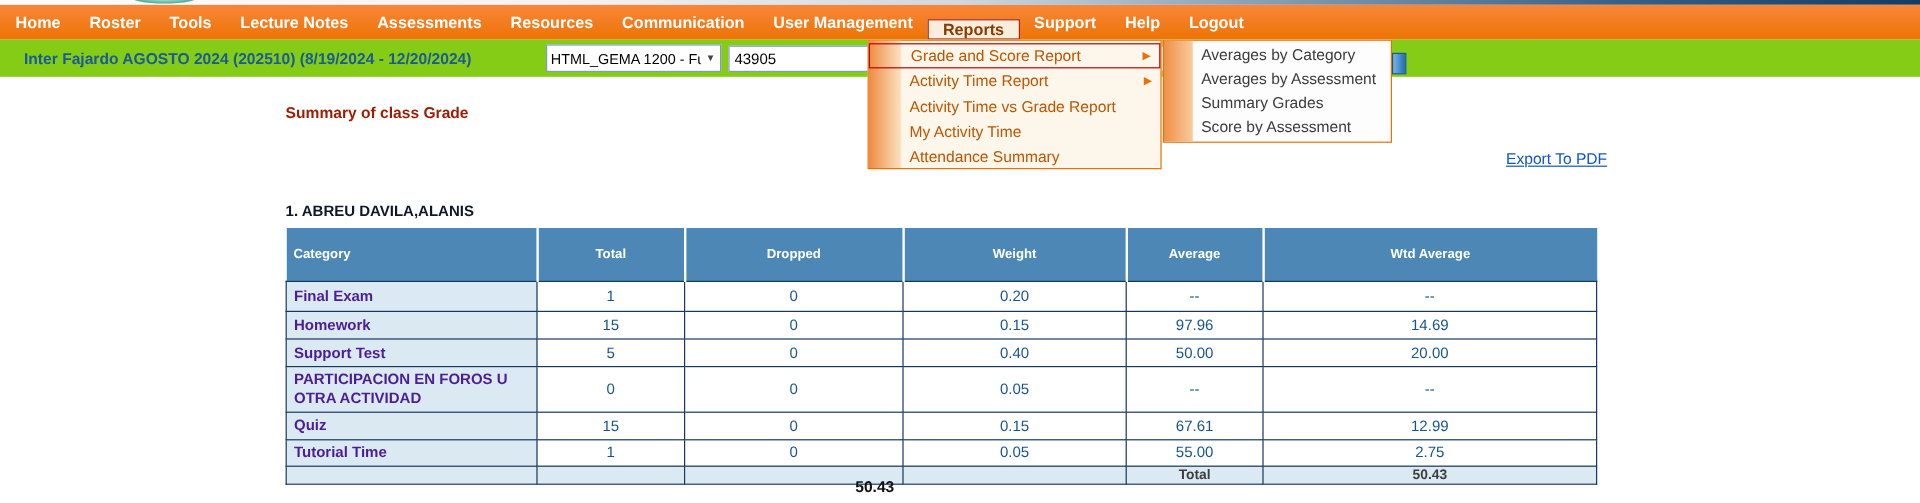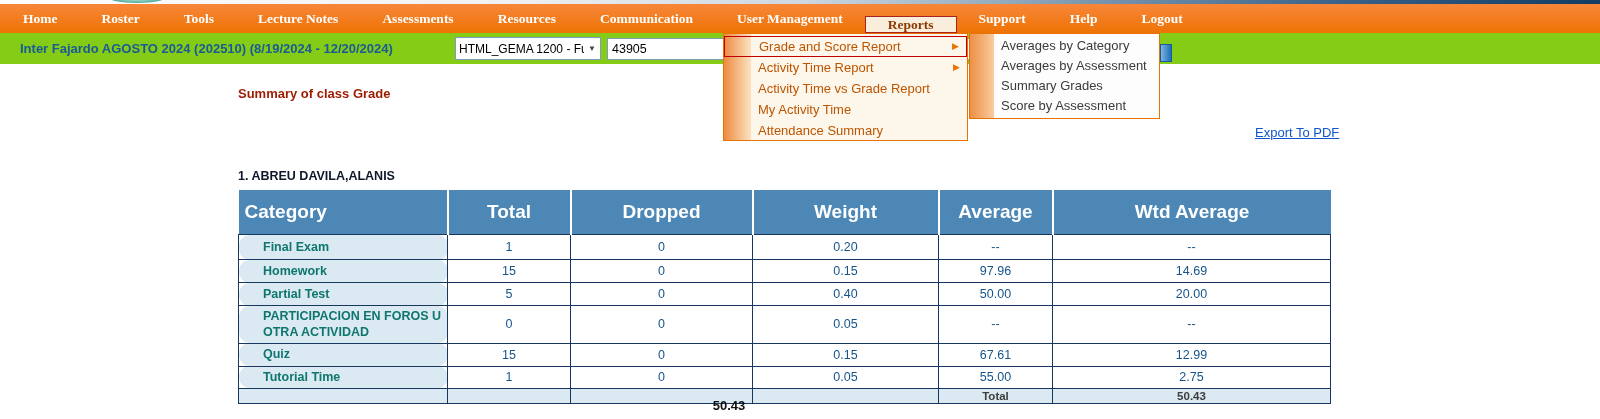--- a/index.html
+++ b/index.html
@@ -8,44 +8,44 @@
     background:#ffffff;font-family:"Liberation Sans",sans-serif;
   }
   
   .top-band{position:absolute;top:0;left:0;width:1600px;height:4px;overflow:hidden;
     background:linear-gradient(to right,#fdfdfd 0%,#f2f2f2 30%,#cdd8e2 50%,#7b97af 68%,#3a6188 84%,#123c63 100%);}
   .logo-sliver{position:absolute;left:108px;top:-9px;width:58px;height:12px;border-radius:50%;
     background:radial-gradient(ellipse at center,#b8e4db 25%,#4aa99a 70%,#2d8a7c 100%);}
   
   .nav{position:absolute;top:4px;left:0;width:1600px;height:29px;box-sizing:border-box;
     background:linear-gradient(#f8863a,#ed7404);display:flex;align-items:stretch;padding-left:1px;}
-  .nav-item{display:flex;align-items:center;padding:0 22px;color:#ffffff;font-size:13.5px;font-weight:bold;cursor:pointer;white-space:nowrap;font-family:Liberation Serif, serif;}
+  .nav-item{display:flex;align-items:center;padding:0 12px;color:#ffffff;font-size:13.5px;font-weight:bold;cursor:pointer;white-space:nowrap;}
   .nav-item.active{background:#f9eedc;border:1px solid #a82222;color:#8b3a00;margin-top:12px;}
   
   .course-bar{position:absolute;top:33px;left:0;width:1600px;height:31px;background:#84cc16;}
   .course-title{position:absolute;left:20px;top:8px;font-size:13px;font-weight:bold;color:#1a5a96;white-space:nowrap;}
   .course-select{position:absolute;left:455px;top:4px;width:146px;height:23px;box-sizing:border-box;
     background:#ffffff;border:1px solid #7f9db9;display:flex;align-items:center;font-size:12px;color:#000;cursor:pointer;}
   .sel-text{flex:1;padding-left:3px;white-space:nowrap;overflow:hidden;}
   .sel-arrow{width:16px;text-align:center;font-size:8px;color:#444;flex:none;}
   .course-input{position:absolute;left:607px;top:5px;width:552px;height:22px;box-sizing:border-box;
     border:1px solid #7f9db9;font-size:12.5px;padding:0 4px;color:#000;font-family:"Liberation Sans",sans-serif;}
   .go-button{position:absolute;left:1160px;top:11px;width:12px;height:18px;box-sizing:border-box;
     background:linear-gradient(to right,#7fb2dd,#1c6fb8);border:1px solid #155c9a;cursor:pointer;}
   
   .heading{position:absolute;left:238px;top:86px;font-size:13px;font-weight:bold;color:#9b1c00;}
   .export-link{position:absolute;left:1255px;top:125px;font-size:13px;color:#1155cc;text-decoration:underline;cursor:pointer;white-space:nowrap;}
   .student-name{position:absolute;left:238px;top:169px;font-size:12.5px;font-weight:bold;color:#0f172a;}
   .grade-table{position:absolute;left:238px;top:190px;width:1092px;border-collapse:collapse;table-layout:fixed;}
-  .grade-table th{background:#4c87b6;color:#ffffff;font-size:19px;font-weight:bold;height:44px;
+  .grade-table th{background:#4c87b6;color:#ffffff;font-size:11px;font-weight:bold;height:44px;
     border-right:2px solid #ffffff;padding:0 4px;text-align:center;}
   .grade-table th.first{text-align:left;padding-left:6px;}
   .grade-table th.last{border-right:none;}
   .grade-table td{border:1px solid #17375e;font-size:12.5px;color:#17548a;text-align:center;padding:2px 4px;background:#ffffff;}
-  .grade-table td.cat{background:#dae9f2;text-align:left;font-weight:bold;color:#0f766e;padding-left:24px;line-height:1.3;border-radius:11px;}
+  .grade-table td.cat{background:#dae9f2;text-align:left;font-weight:bold;color:#4c1d95;padding-left:6px;line-height:1.3;}
   .r25 td{height:20px;} .r23 td{height:18px;} .r37 td{height:32px;} .r22 td{height:17px;}
   .total-row td{background:#dae9f2;height:10px;font-size:11.5px;font-weight:bold;color:#3d3d3d;padding:1px 4px;}
   .overall{position:absolute;left:238px;top:398px;width:982px;text-align:center;font-size:13px;font-weight:bold;color:#111;}
   
   .menu{position:absolute;top:33px;box-sizing:border-box;border:1px solid #e87203;z-index:20;padding-top:2px;}
   .strip{position:absolute;left:0;top:0;bottom:0;width:27px;background:linear-gradient(to right,#ee8b41,#fbe3c3);}
   .reports-menu{left:723px;width:245px;height:108px;background:#fdf6eb;}
   .menu-item{position:relative;height:21px;line-height:21px;padding-left:34px;font-size:13px;color:#bc5500;cursor:pointer;white-space:nowrap;box-sizing:border-box;}
   .menu-item.highlight{border:1px solid #c00000;line-height:19px;}
   .mi-arrow{position:absolute;right:7px;top:0;font-size:9px;color:#e87203;}
@@ -117,21 +117,21 @@
   </tr>
   <tr class="r23">
     <td class="cat">Homework</td>
     <td>15</td>
     <td>0</td>
     <td>0.15</td>
     <td>97.96</td>
     <td>14.69</td>
   </tr>
   <tr class="r23">
-    <td class="cat">Partial Test</td>
+    <td class="cat">Support Test</td>
     <td>5</td>
     <td>0</td>
     <td>0.40</td>
     <td>50.00</td>
     <td>20.00</td>
   </tr>
   <tr class="r37">
     <td class="cat">PARTICIPACION EN FOROS U OTRA ACTIVIDAD</td>
     <td>0</td>
     <td>0</td>

